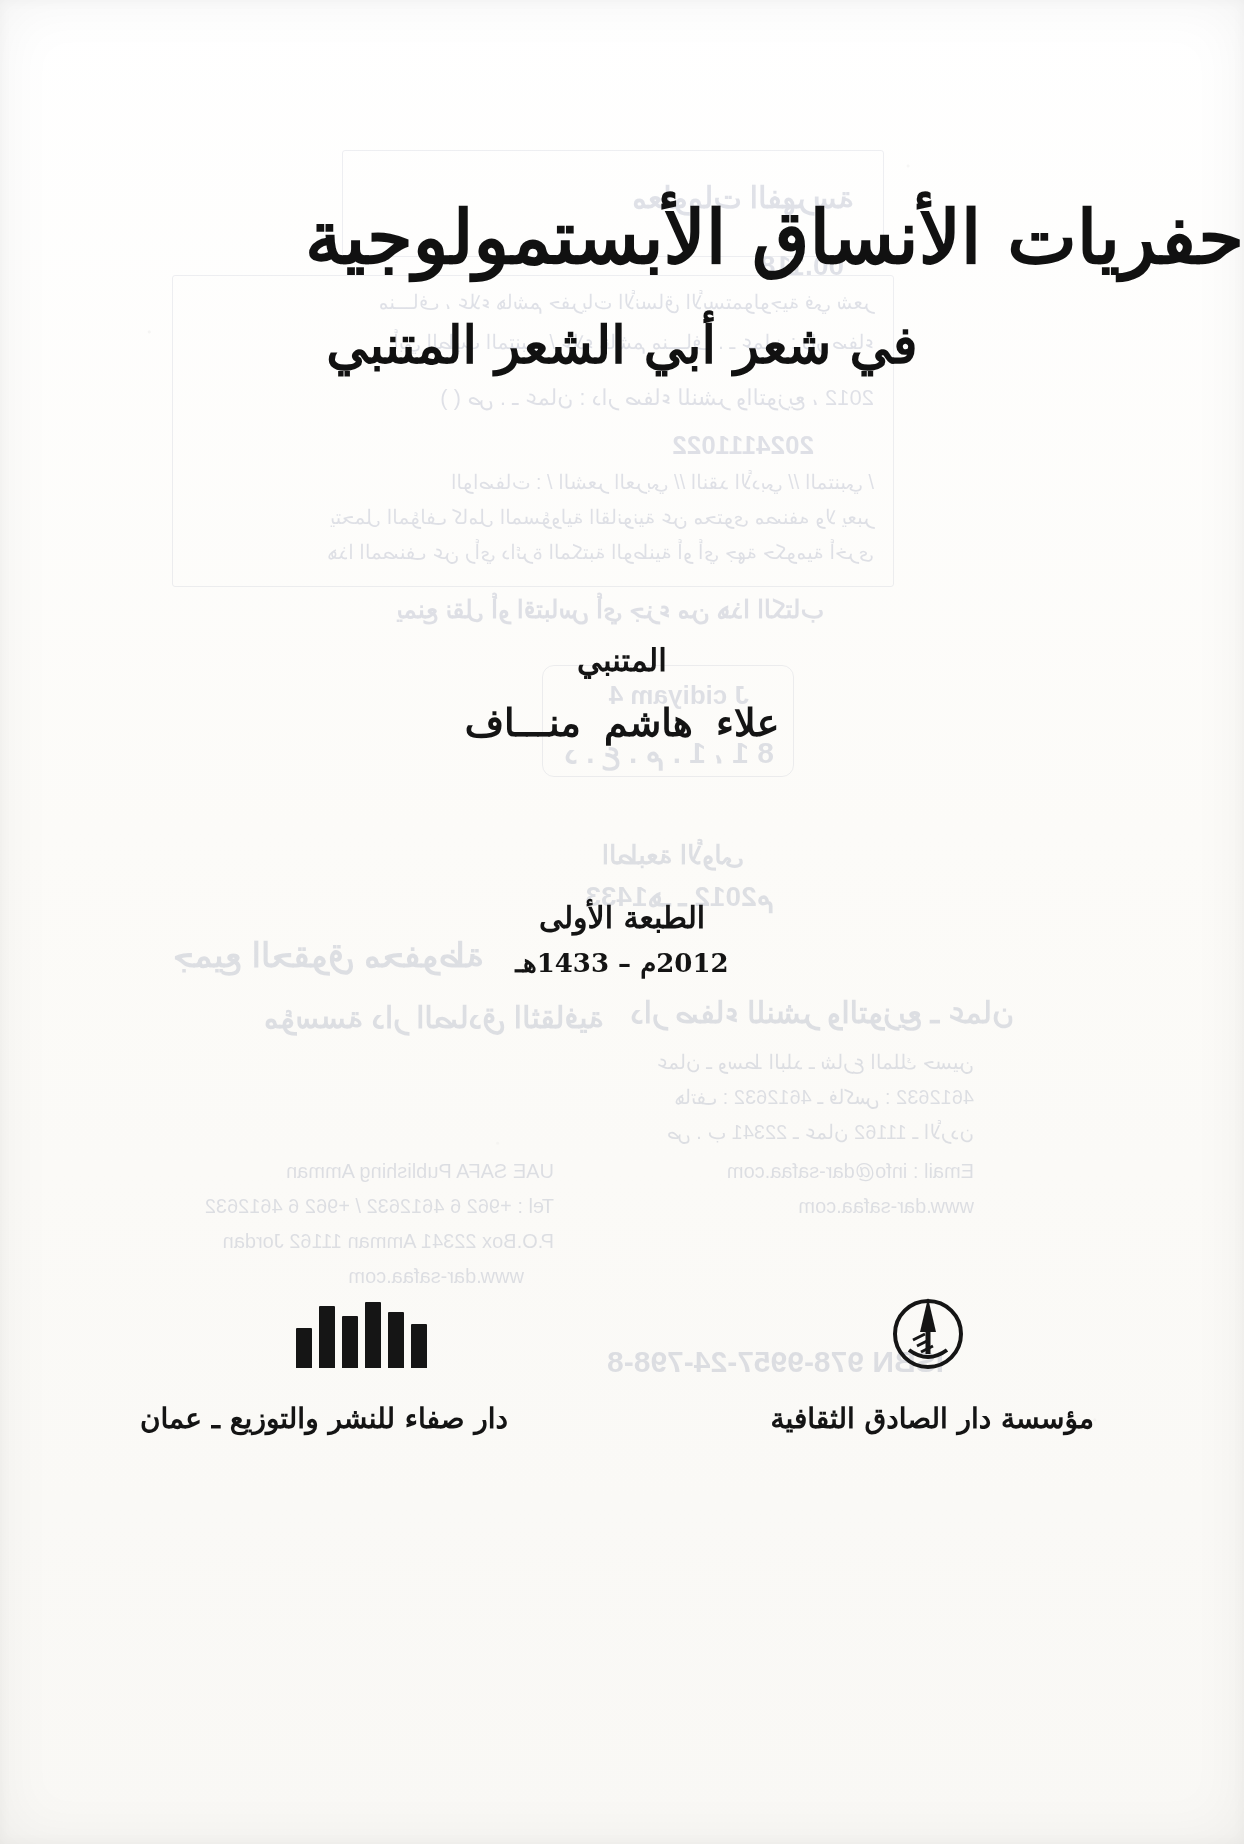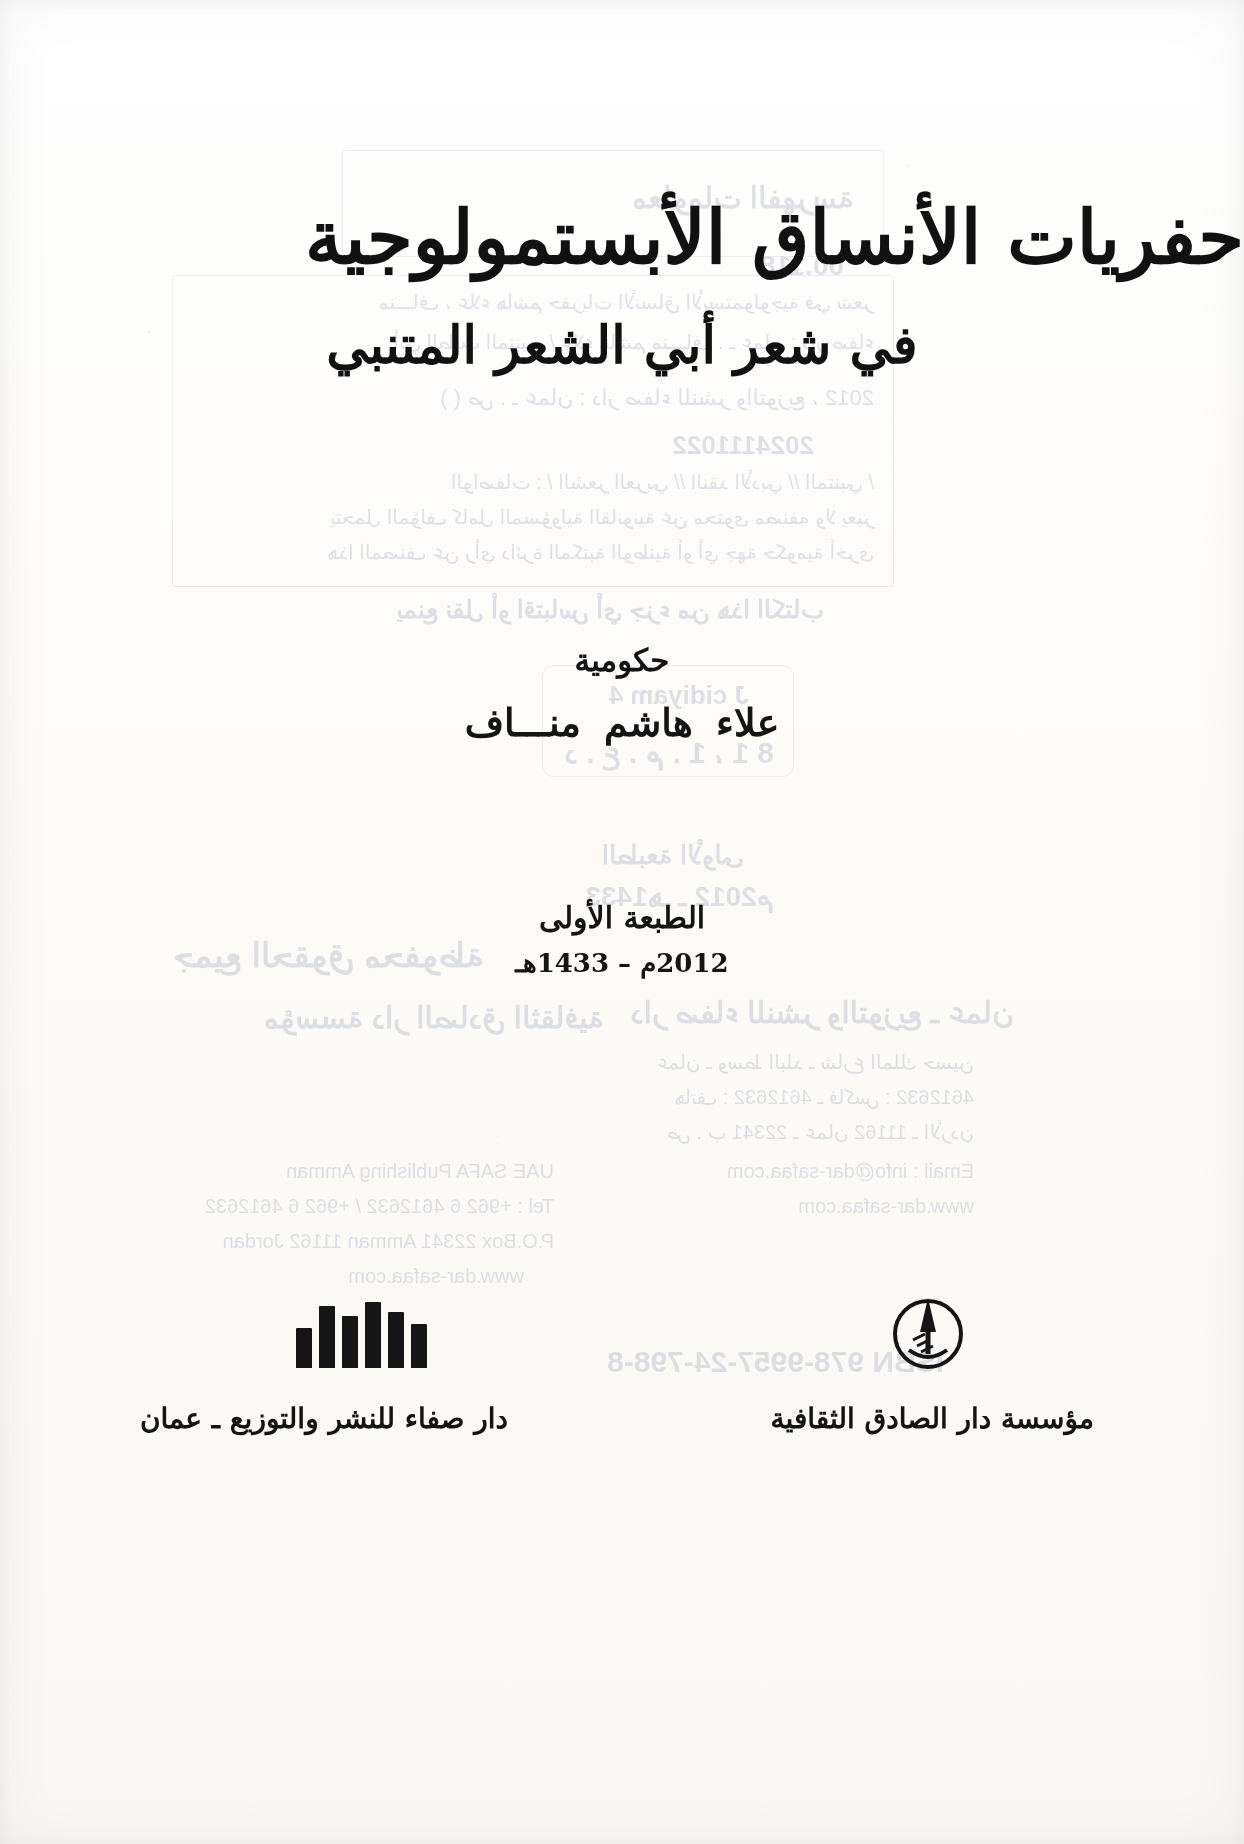--- a/index.html
+++ b/index.html
@@ -223,21 +223,21 @@
     <div class="bx" style="left:720px; top:1265px; font-size:20px;">www.dar-safaa.com</div>
     <div class="bx" style="left:300px; top:1345px; font-size:30px; font-weight:700;">ISBN 978-9957-24-798-8</div>
   </div>
 
   <div class="content">
 
     <div class="title-main">حفريات الأنساق الأبستمولوجية</div>
 
     <div class="title-sub">في شعر أبي الشعر المتنبي</div>
 
-    <div class="author-role">حكومية</div>
+    <div class="author-role">المتنبي</div>
 
     <div class="author-name">علاء هاشم منـــاف</div>
 
     <div class="edition">الطبعة الأولى</div>
 
     <div class="year">2012م – 1433هـ</div>
 
     <div class="pub-row">
 
       <div class="logo-bars">

